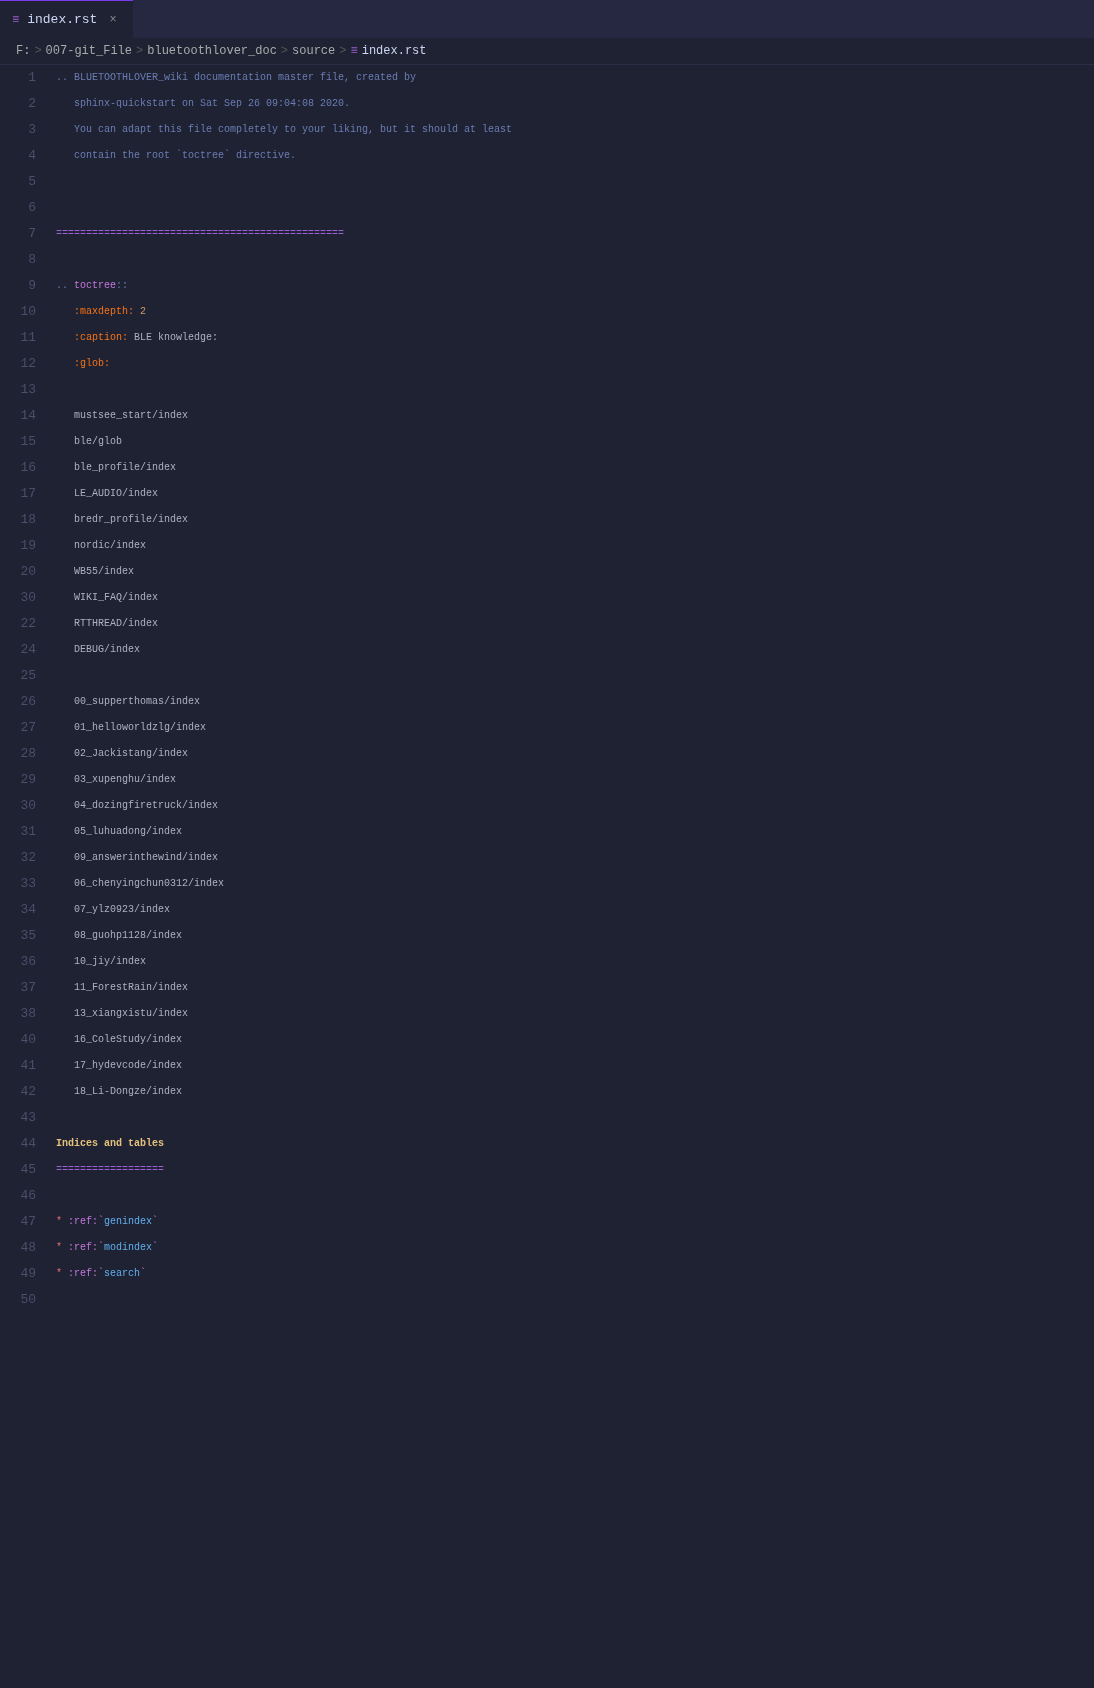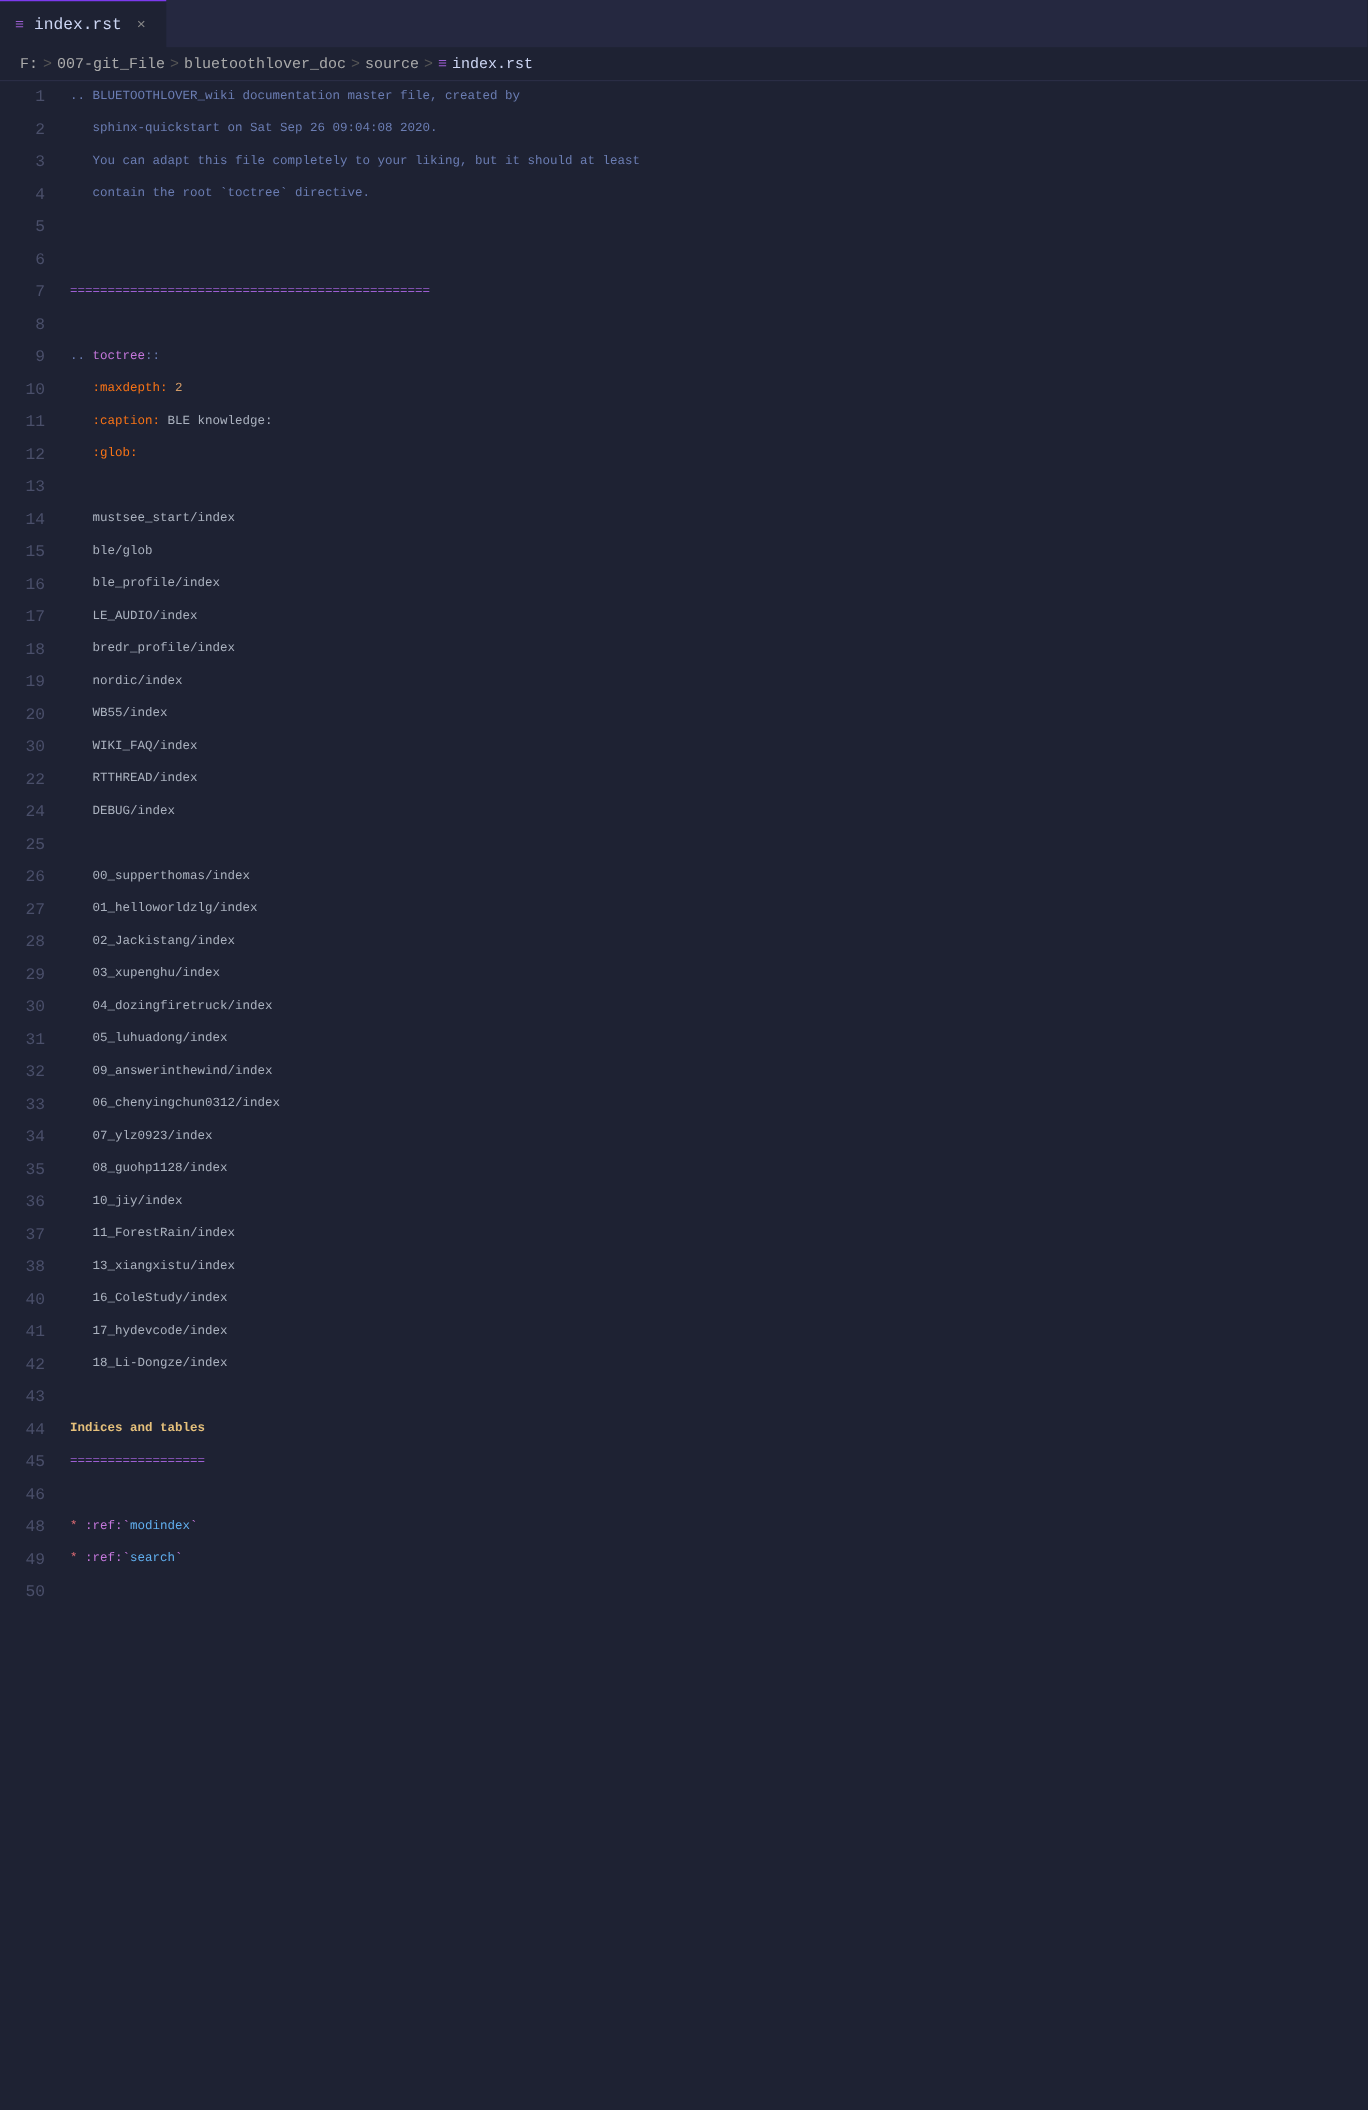--- a/index.html
+++ b/index.html
@@ -315,20 +315,24 @@
     </div>
     <div class="line">
       <div class="line-number">45</div>
       <div class="line-content"><span class="c-underline">==================</span></div>
     </div>
     <div class="line">
       <div class="line-number">46</div>
       <div class="line-content"></div>
     </div>
     <div class="line">
+      <div class="line-number">47</div>
+      <div class="line-content"><span class="c-bullet">* </span><span class="c-ref">:ref:`</span><span class="c-ref-val">genindex</span><span class="c-ref">`</span></div>
+    </div>
+    <div class="line">
       <div class="line-number">48</div>
       <div class="line-content"><span class="c-bullet">* </span><span class="c-ref">:ref:`</span><span class="c-ref-val">modindex</span><span class="c-ref">`</span></div>
     </div>
     <div class="line">
       <div class="line-number">49</div>
       <div class="line-content"><span class="c-bullet">* </span><span class="c-ref">:ref:`</span><span class="c-ref-val">search</span><span class="c-ref">`</span></div>
     </div>
     <div class="line">
       <div class="line-number">50</div>
       <div class="line-content"></div>

